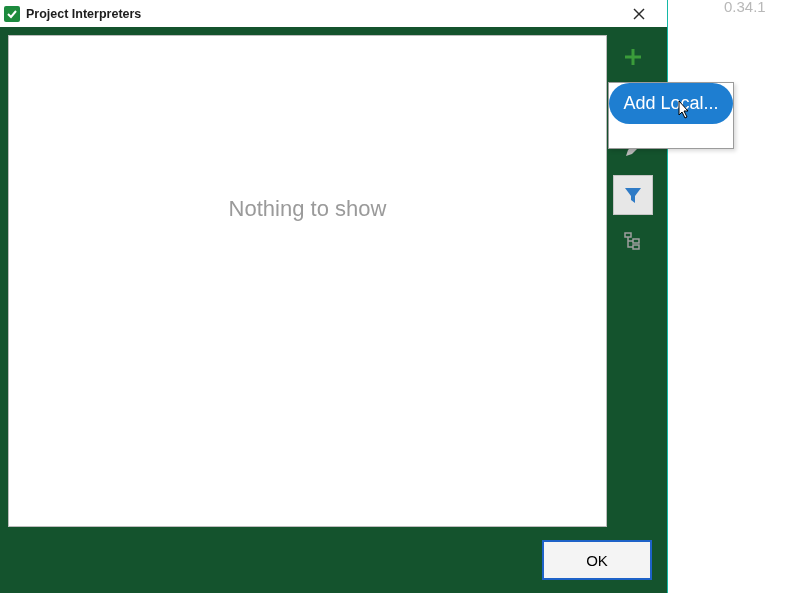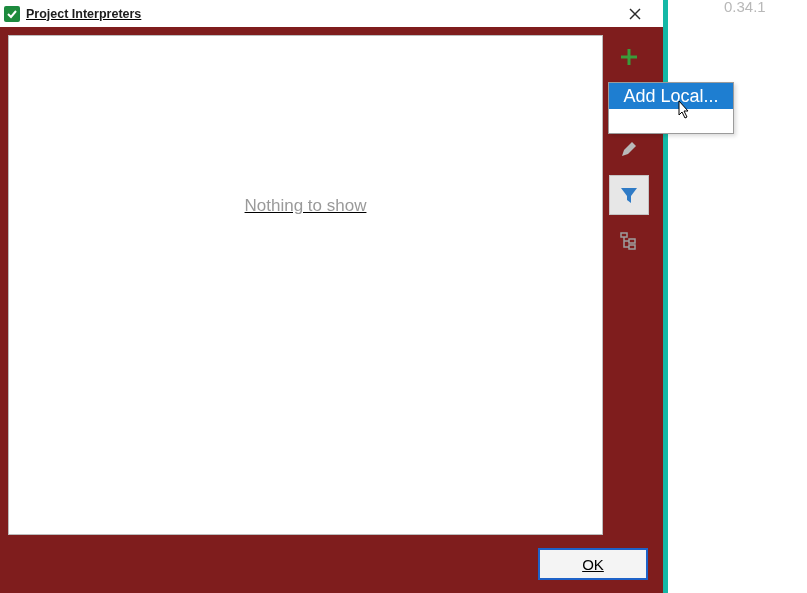--- a/index.html
+++ b/index.html
@@ -10,25 +10,24 @@
     body {
       font-family: "Segoe UI", Tahoma, sans-serif;
       background: #ffffff;
       width: 807px;
       height: 593px;
       overflow: hidden;
     }
     .dialog {
       width: 668px;
       height: 593px;
-      border-right: 5px solid #14b8a6;
-      background: #7f1d1d;
+      border-right: 1px solid #14b8a6;
+      background: #14532d;
       display: flex;
       flex-direction: column;
-      text-decoration: underline;
     }
     .titlebar {
       height: 27px;
       display: flex;
       align-items: center;
       padding: 0 8px 0 4px;
       background: #ffffff;
     }
     .app-icon {
       width: 16px;
@@ -68,21 +67,21 @@
       flex: 1;
       background: #ffffff;
       border: 1px solid #bcbcbc;
       display: flex;
       align-items: flex-start;
       justify-content: center;
       padding-top: 160px;
     }
     .nothing {
       color: #9a9a9a;
-      font-size: 17px;
+      font-size: 22px;
     }
 
     .side-toolbar {
       width: 46px;
       display: flex;
       flex-direction: column;
       gap: 6px;
       padding-top: 2px;
     }
     .tool-btn {
@@ -101,21 +100,21 @@
     .tool-btn.placeholder { height: 40px; }
 
     .button-row {
       display: flex;
       justify-content: flex-end;
       gap: 14px;
       padding: 14px 16px;
     }
     .btn {
       min-width: 108px;
-      height: 30px;
+      height: 38px;
       font-size: 15px;
       background: #f4f4f4;
       border: 1px solid #8d8d8d;
       cursor: pointer;
       display: flex;
       align-items: center;
       justify-content: center;
     }
     .btn.primary {
       outline: 2px solid #1e62c8;
@@ -135,21 +134,22 @@
     .popup-row {
       padding: 8px 0;
       display:flex;
       align-items:center;
       justify-content:center;
     }
     .popup-row.hover {
       background: #1e7ed1;
       color: #ffffff;
       font-size: 18px;
-      height: 26px;
+      height: 41px;
+      border-radius: 21px;
     }
     .popup-row.blank {
       height: 24px;
     }
 
     .cursor {
       position: absolute;
       left: 673px;
       top: 100px;
       z-index: 20;

